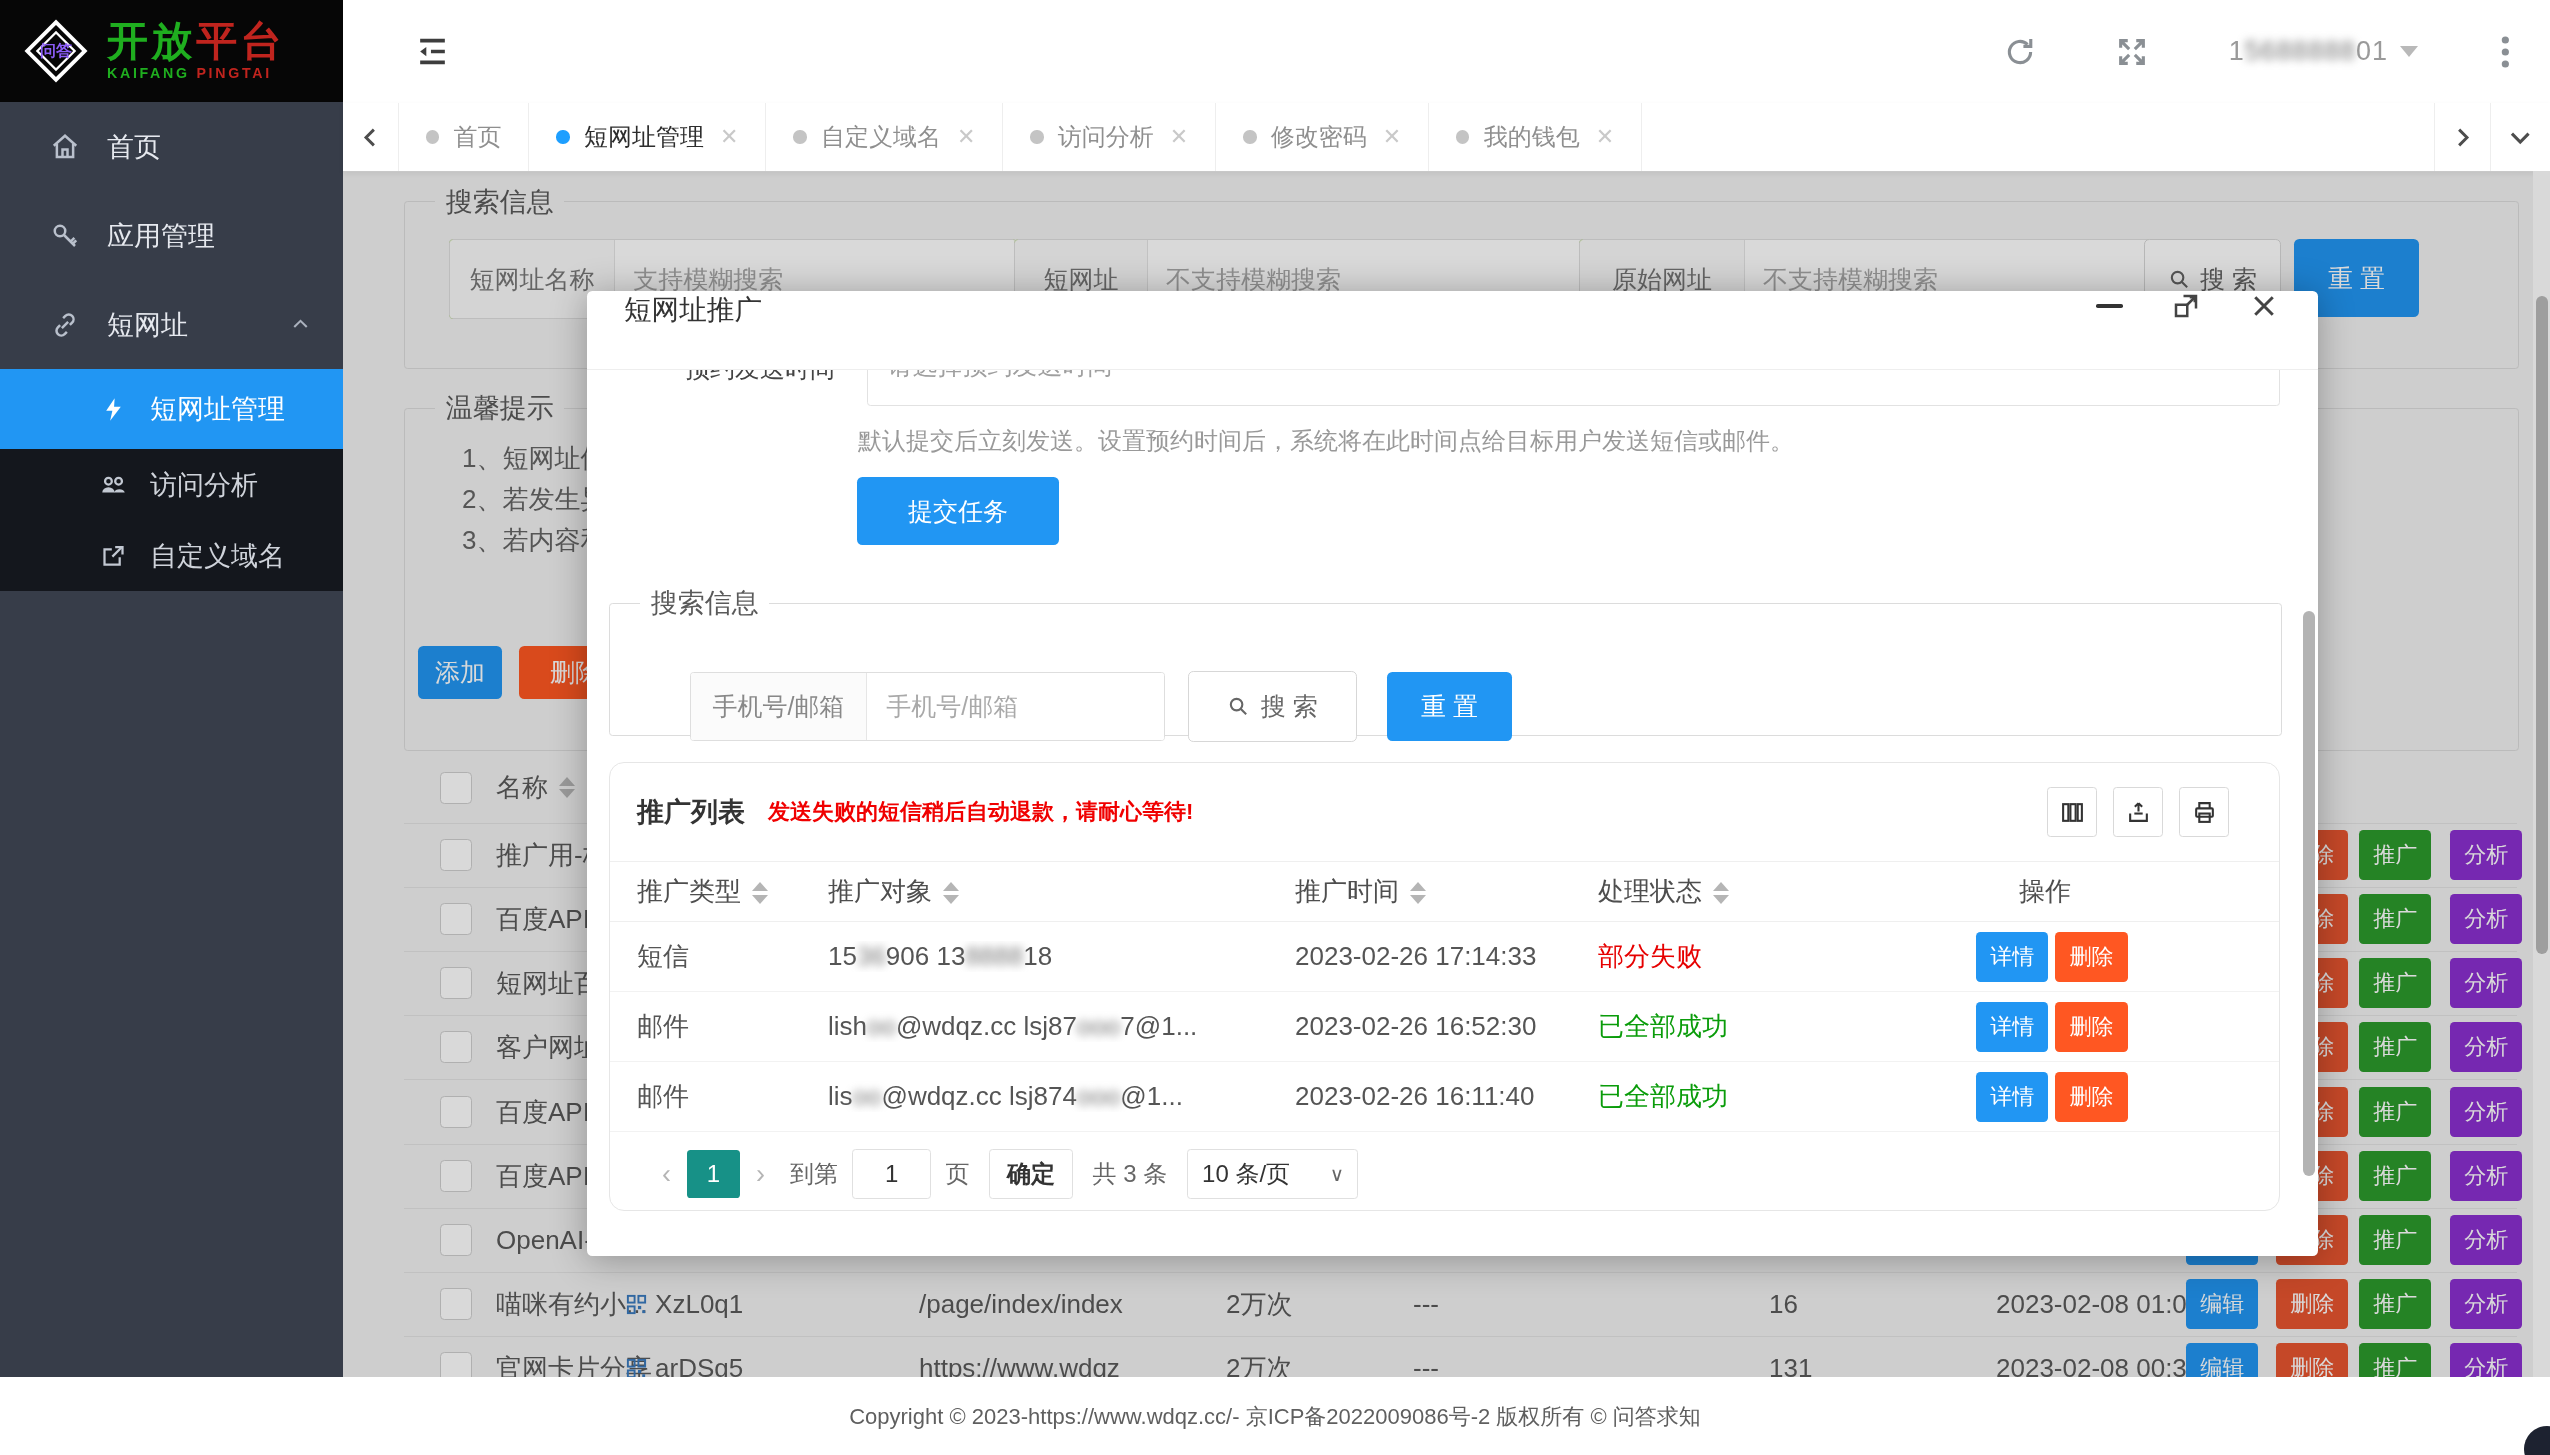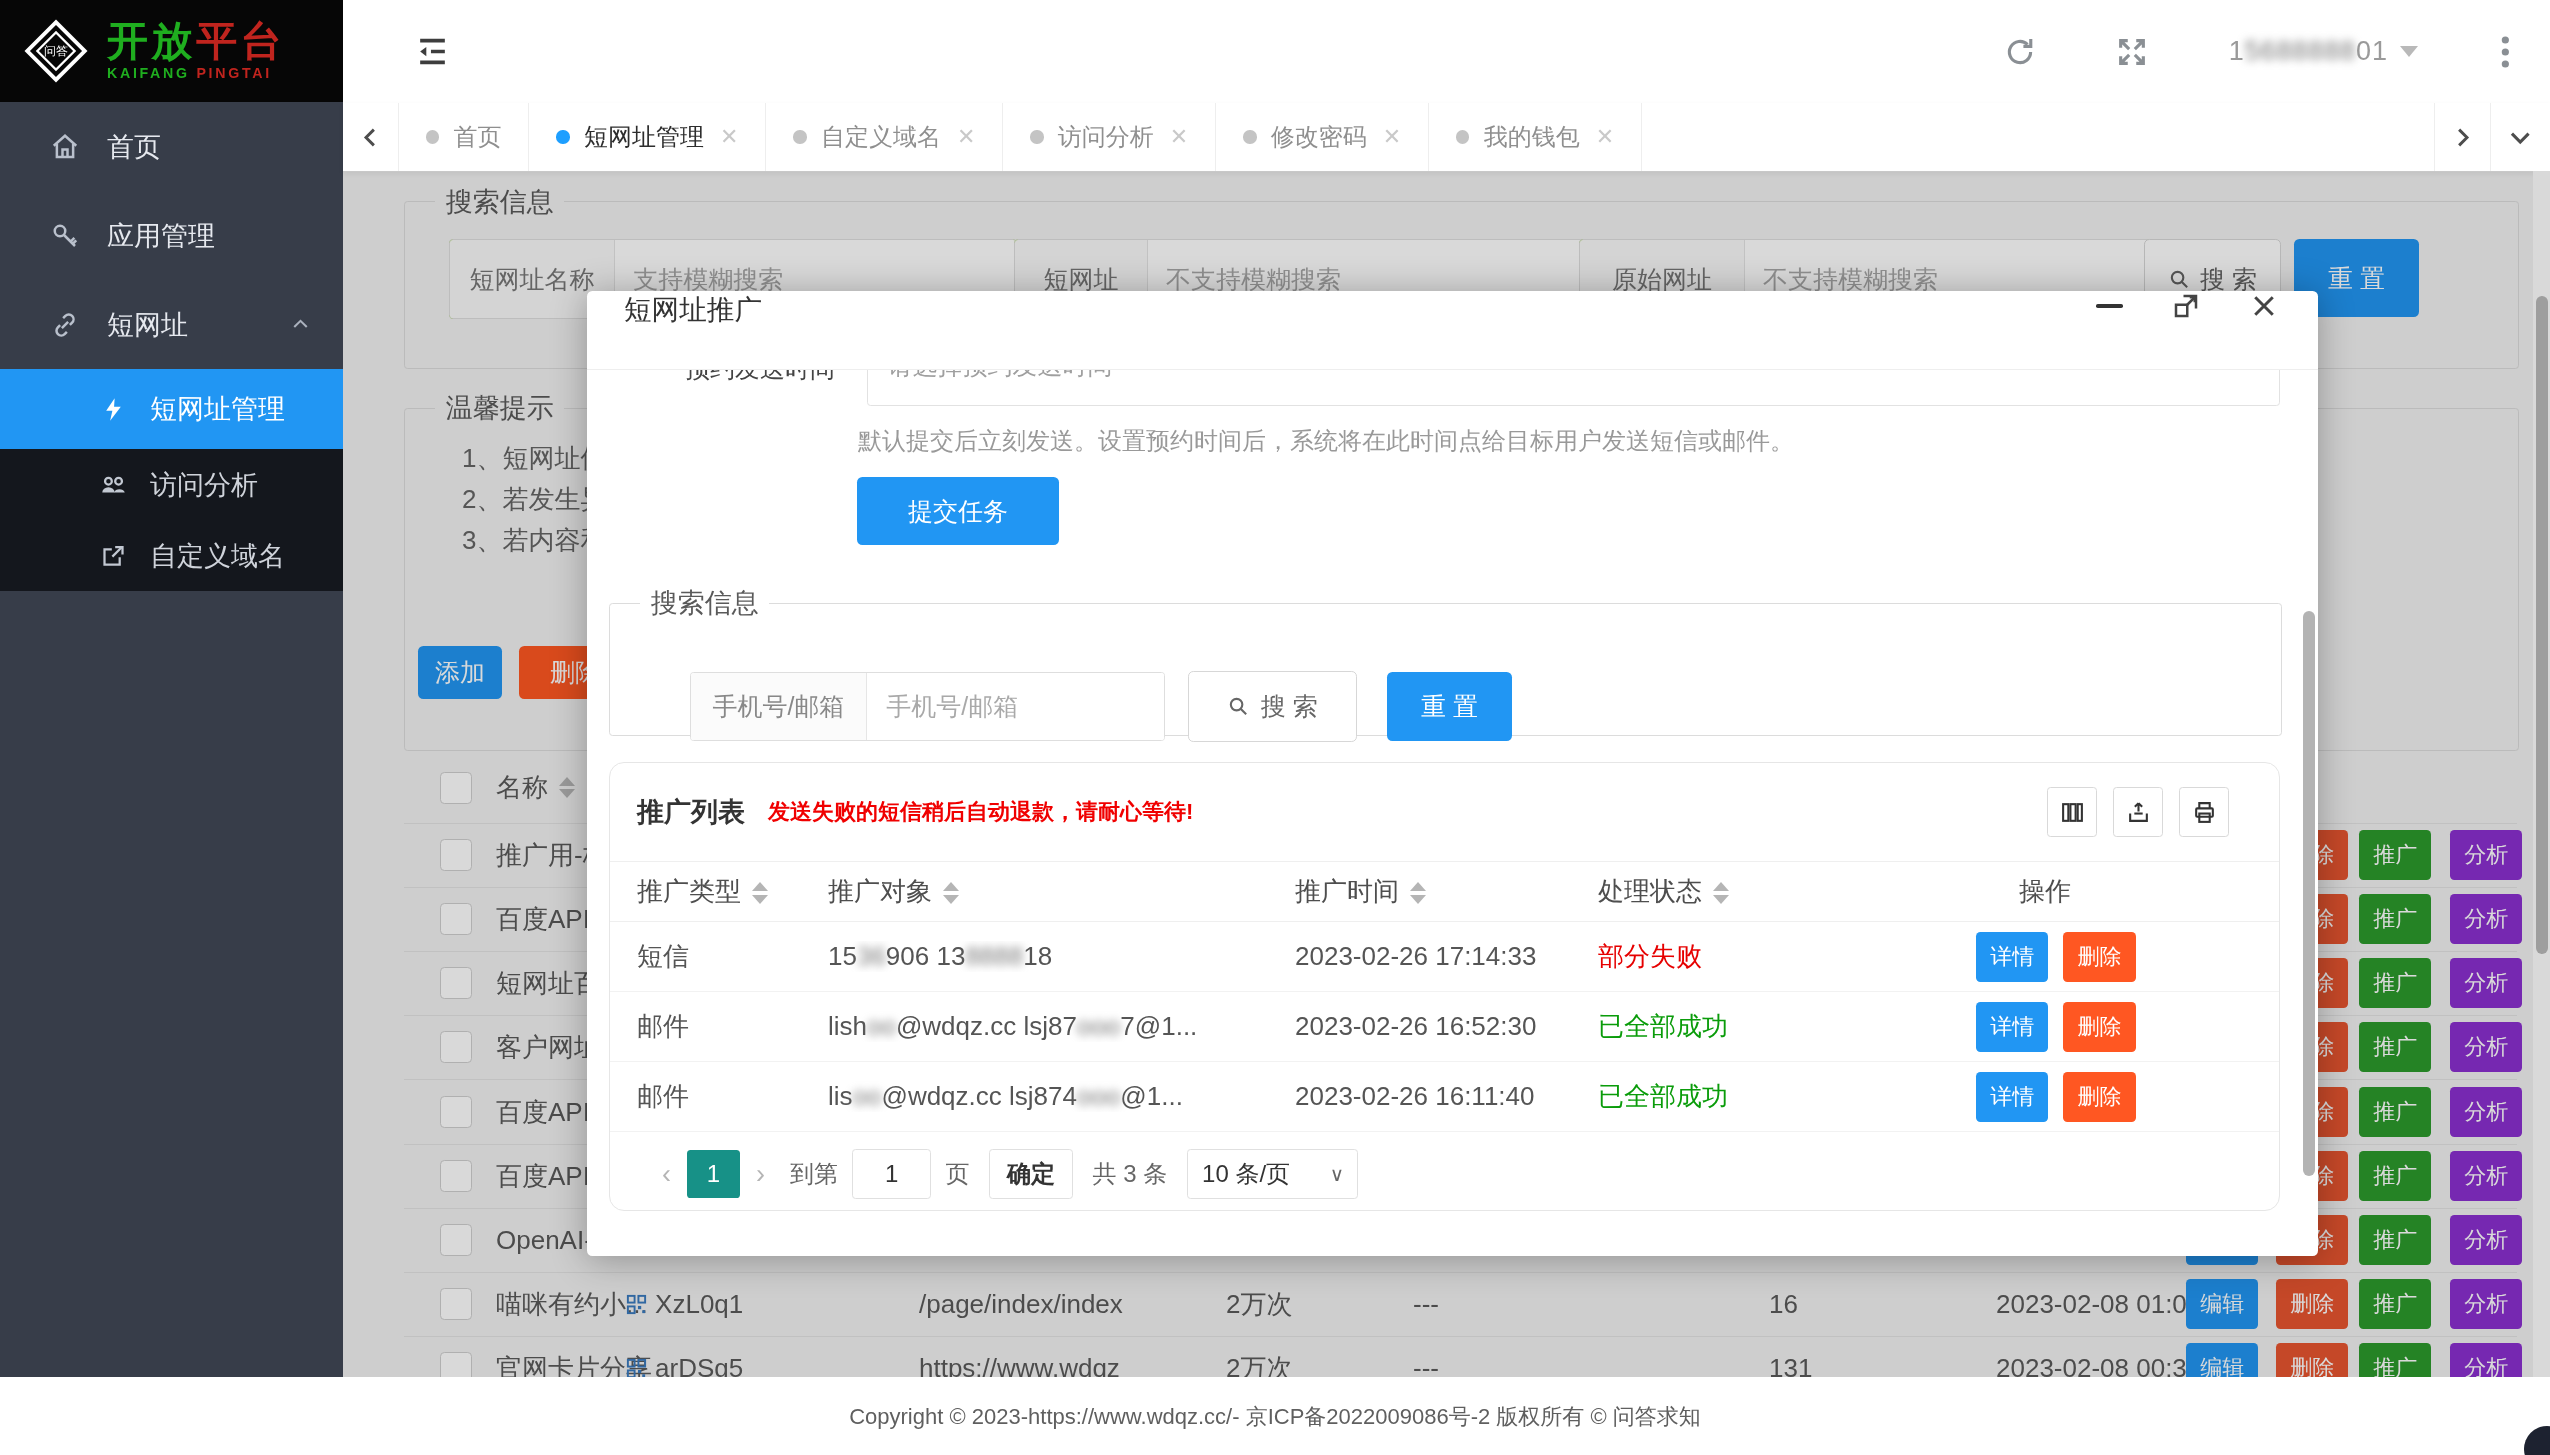--- a/index.html
+++ b/index.html
@@ -6,21 +6,21 @@
   body{width:2550px;height:1456px;position:relative;overflow:hidden;background:#fff;
        font-family:"Liberation Sans","DejaVu Sans",sans-serif;color:#333;-webkit-font-smoothing:antialiased}
   .abs{position:absolute}
   svg{display:block}
   .icon{display:inline-flex;align-items:center;justify-content:center;flex:0 0 auto}
 
   
   #sidebar{left:0;top:0;width:343px;height:1377px;background:#373d49;z-index:5}
   #logo-band{height:102px;background:#060606;display:flex;align-items:center;padding-left:23px;gap:18px}
   .logo-diamond{color:#fff}
-  .logo-inner{position:absolute;color:#ffffff;font-size:12px;font-weight:normal}
+  .logo-inner{position:absolute;color:#8b5cf6;font-size:16px;font-weight:bold}
   .brand-cn{font-size:41px;font-weight:bold;letter-spacing:3.6px;line-height:1}
   .brand-en{font-size:14.2px;font-weight:bold;letter-spacing:2.7px;margin-top:3.6px}
   .g{color:#1fae1f}.r{color:#c0241e}
   .side-item{height:89px;display:flex;align-items:center;padding:0 30px 0 50px;gap:27px;
              color:#e6e9ef;font-size:27px;cursor:pointer}
   .side-item .icon{color:#b9c0cc}
   .side-item .chev{margin-left:auto;color:#aab1bd}
   .side-sub{background:#14171d}
   .sub-item{height:71px;display:flex;align-items:center;padding-left:100px;gap:23px;color:#cfd3da;font-size:27px;cursor:pointer}
   .sub-item .icon{color:#c2c8d2}
@@ -107,21 +107,21 @@
   #m-list-head{height:98px;display:flex;align-items:center;padding:0 50px 0 27px}
   #m-list-title{font-size:27px;font-weight:bold;color:#333}
   #m-list-warning{font-size:22px;color:#f00000;margin-left:23px;font-weight:bold}
   #m-list-tools{margin-left:auto;display:flex;gap:16px}
   .tool-box{width:48px;height:48px;border:0.9px solid #d9d9d9;border-radius:3.6px;display:flex;align-items:center;justify-content:center;color:#333;cursor:pointer;background:#fff}
   .mgrid{display:grid;grid-template-columns:191px 467px 303px 378px 1fr;align-items:center;padding:0 0 0 27px}
   #m-table-header{height:59px;border-top:0.9px solid #efefef;border-bottom:0.9px solid #efefef;color:#4e4e4e;font-size:26px}
   #m-table-header .op{padding-left:43px}
   .mrow{height:69px;border-bottom:0.9px solid #f2f2f2;font-size:26px;color:#555}
   .mrow .status{font-size:26px}
-  .mrow .ops{display:flex;gap:15px}
+  .mrow .ops{display:flex;gap:7px}
   .blur{filter:blur(4.4px);color:#777}
   #m-pagination{position:absolute;left:0;right:0;bottom:0;height:72px;display:flex;align-items:center;padding-left:36px;font-size:24px;color:#666}
   .pg-arrow{color:#b5b5b5;font-size:27px;margin:0 16px;cursor:pointer}
   #pg-current{width:53px;height:48px;background:#179187;color:#fff;border-radius:3.6px;display:flex;align-items:center;justify-content:center;font-size:24px}
   #pg-input{width:73px;height:46px;border:0.9px solid #e0e0e0;border-radius:3.6px;text-align:center;font-size:24px;color:#333;margin:0 14.2px;outline:none}
   #pg-confirm{width:82px;height:48px;border:0.9px solid #e0e0e0;border-radius:3.6px;background:#fff;display:flex;align-items:center;justify-content:center;font-size:24px;color:#333;font-weight:bold;margin:0 19.6px;cursor:pointer}
   #pg-size{width:142px;height:48px;border:0.9px solid #e0e0e0;border-radius:3.6px;display:flex;align-items:center;justify-content:space-between;padding:0 12.5px 0 14.2px;font-size:24px;color:#333;margin-left:19.6px;cursor:pointer}
   #pg-size .sel-caret{font-size:19.6px;color:#666}
   #modal-scrollthumb{position:absolute;right:2.7px;top:320px;width:12.5px;height:565px;background:#b3b3b3;border-radius:6.2px;z-index:110}
 

